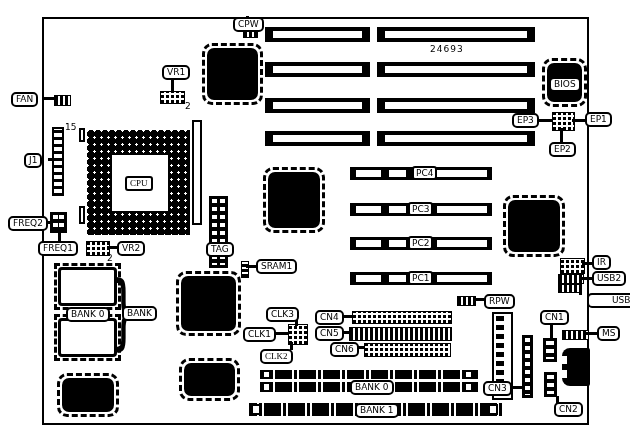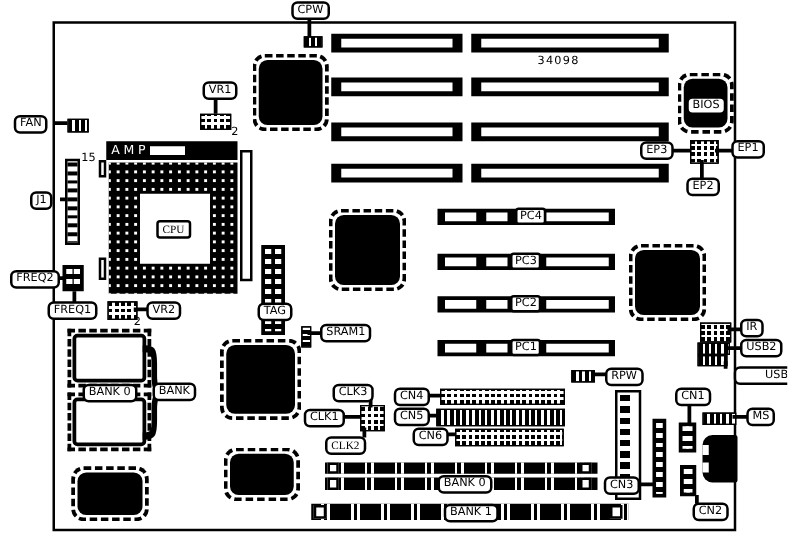--- a/index.html
+++ b/index.html
@@ -66,21 +66,21 @@
   .amp .amp-text{position:absolute;left:4px;top:2px;color:#fff;font-size:10px;letter-spacing:3px;}
   .amp .amp-win{position:absolute;left:35px;top:4px;width:28px;height:7px;background:#fff;}
 </style>
 </head>
 <body>
 
 <div class="stage">
 
   <div class="board"></div>
 
-  <div class="txt" style="left:430px;top:44px;letter-spacing:1px;">34098</div>
+  <div class="txt" style="left:430px;top:44px;letter-spacing:1px;">24693</div>
 
   <div class="isa" style="left:265px;top:27px;width:105px;height:15px;"></div>
   <div class="isa" style="left:377px;top:27px;width:158px;height:15px;"></div>
   <div class="isa" style="left:265px;top:62px;width:105px;height:15px;"></div>
   <div class="isa" style="left:377px;top:62px;width:158px;height:15px;"></div>
   <div class="isa" style="left:265px;top:98px;width:105px;height:15px;"></div>
   <div class="isa" style="left:377px;top:98px;width:158px;height:15px;"></div>
   <div class="isa" style="left:265px;top:131px;width:105px;height:15px;"></div>
   <div class="isa" style="left:377px;top:131px;width:158px;height:15px;"></div>
 
@@ -115,24 +115,20 @@
   <div class="chip" style="left:207px;top:48px;width:51px;height:52px;"></div>
   <div class="chip" style="left:268px;top:172px;width:52px;height:56px;"></div>
   <div class="chip" style="left:181px;top:276px;width:55px;height:55px;"></div>
   <div class="chip" style="left:184px;top:363px;width:51px;height:33px;"></div>
   <div class="chip" style="left:62px;top:378px;width:52px;height:34px;"></div>
   <div class="chip" style="left:508px;top:200px;width:52px;height:52px;"></div>
 
   <div class="chip" style="left:547px;top:63px;width:35px;height:39px;"></div>
   <div class="callout" style="left:549px;top:77px;">BIOS</div>
 
-  <div class="amp" style="left:85px;top:113px;width:105px;height:15px;">
-    <div class="amp-text">AMP</div>
-    <div class="amp-win"></div>
-  </div>
   <div class="cpu-socket" style="left:87px;top:130px;width:103px;height:105px;"></div>
   <div class="cpu-center" style="left:112px;top:155px;width:56px;height:56px;"></div>
   <div class="callout" style="left:125px;top:176px;border-radius:3px;font-family:Liberation Serif, serif;">CPU</div>
   <div class="whitebox" style="left:192px;top:120px;width:10px;height:105px;"></div>
   <div class="whitebox" style="left:79px;top:128px;width:6px;height:14px;"></div>
   <div class="whitebox" style="left:79px;top:206px;width:6px;height:18px;"></div>
 
   <div class="conn2col" style="left:209px;top:196px;width:19px;height:72px;"></div>
   <div class="callout" style="left:206px;top:242px;">TAG</div>
 
@@ -166,21 +162,21 @@
   <div class="callout" style="left:162px;top:65px;">VR1</div>
   <div class="txt" style="left:185px;top:101px;">2</div>
 
   <div class="pinblock" style="left:86px;top:241px;width:22px;height:13px;"></div>
   <div class="lead" style="left:107px;top:246px;width:11px;height:3px;"></div>
   <div class="callout" style="left:117px;top:241px;">VR2</div>
   <div class="txt" style="left:107px;top:253px;">2</div>
 
   <div class="hticks" style="left:243px;top:29px;width:13px;height:7px;"></div>
   <div class="lead" style="left:246px;top:16px;width:3px;height:14px;"></div>
-  <div class="callout" style="left:233px;top:1px;">CPW</div>
+  <div class="callout" style="left:233px;top:17px;">CPW</div>
 
   <div class="pinblock" style="left:552px;top:112px;width:21px;height:17px;"></div>
   <div class="lead" style="left:537px;top:119px;width:16px;height:3px;"></div>
   <div class="callout" style="left:512px;top:113px;">EP3</div>
   <div class="lead" style="left:572px;top:119px;width:14px;height:3px;"></div>
   <div class="callout" style="left:585px;top:112px;">EP1</div>
   <div class="lead" style="left:560px;top:128px;width:3px;height:15px;"></div>
   <div class="callout" style="left:549px;top:142px;">EP2</div>
 
   <div class="pinblock" style="left:560px;top:258px;width:23px;height:14px;"></div>

